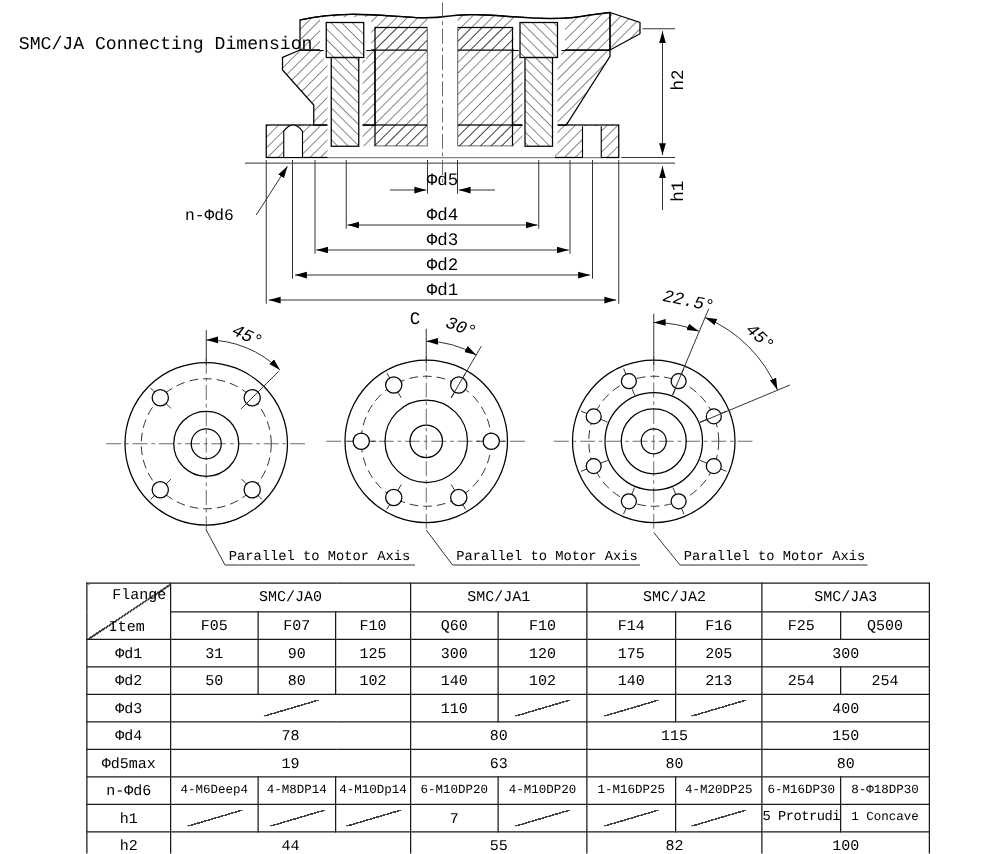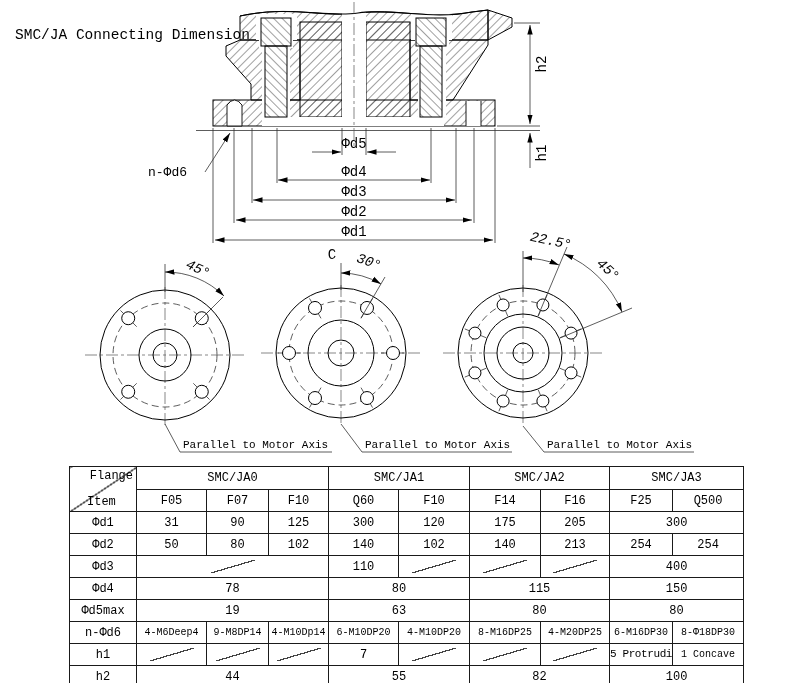--- a/index.html
+++ b/index.html
@@ -313,25 +313,25 @@
           <tr>
             <th>Φd5max</th>
             <td colspan="3">19</td>
             <td colspan="2">63</td>
             <td colspan="2">80</td>
             <td colspan="2">80</td>
           </tr>
           <tr>
             <th>n-Φd6</th>
             <td class="fs10">4-M6Deep4</td>
-            <td class="fs10">9-M8DP14</td>
+            <td class="fs10">4-M8DP14</td>
             <td class="fs10">4-M10Dp14</td>
             <td class="fs10">6-M10DP20</td>
             <td class="fs10">4-M10DP20</td>
-            <td class="fs10">8-M16DP25</td>
+            <td class="fs10">1-M16DP25</td>
             <td class="fs10">4-M20DP25</td>
             <td class="fs10">6-M16DP30</td>
             <td class="fs10">8-Φ18DP30</td>
           </tr>
           <tr>
             <th>h1</th>
             <td>
               <div class="sl"></div>
             </td>
             <td>

